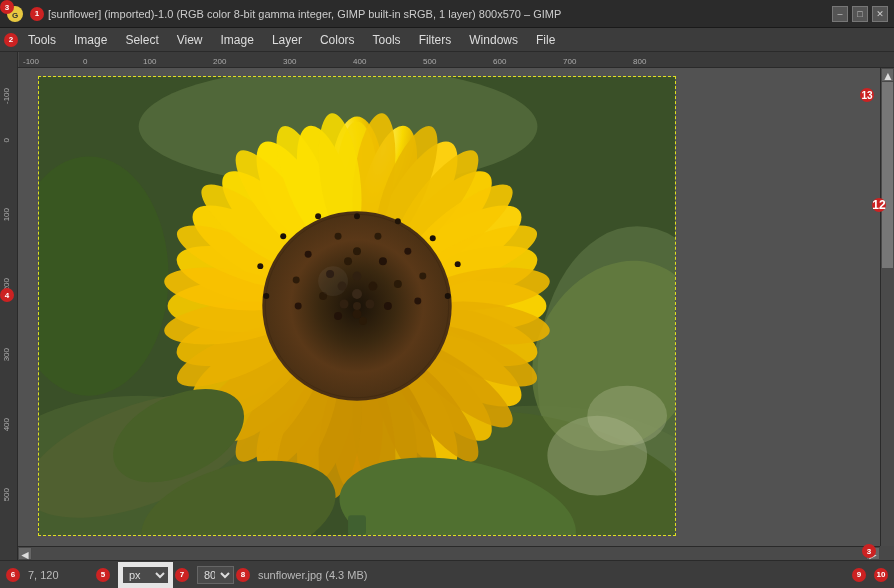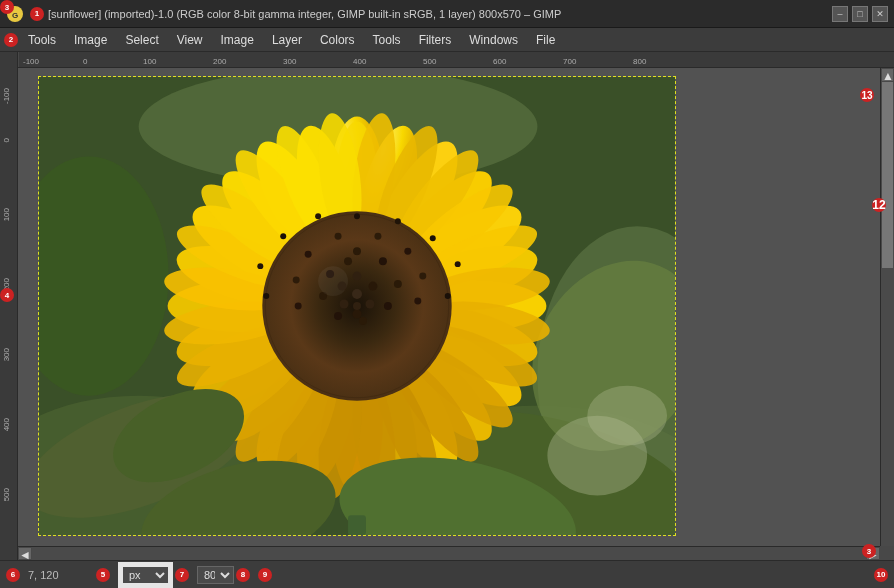--- a/index.html
+++ b/index.html
@@ -533,17 +533,18 @@
   <div class="zoom-section">
     <select class="zoom-dropdown">
       <option>80 %</option>
       <option>100 %</option>
       <option>50 %</option>
     </select>
 
     <div class="badge" style="position:relative;width:14px;height:14px;border-radius:50%;background:#cc2222;color:white;font-size:8px;font-weight:bold;display:inline-flex;align-items:center;justify-content:center;">8</div>
   </div>
 
+  <span class="status-filename">sunflower.jpg (4.3  MB)</span>
 
   <div class="badge" style="position:relative;width:14px;height:14px;border-radius:50%;background:#cc2222;color:white;font-size:8px;font-weight:bold;display:inline-flex;align-items:center;justify-content:center;">9</div>
 
   <div class="badge" style="position:relative;width:14px;height:14px;border-radius:50%;background:#cc2222;color:white;font-size:8px;font-weight:bold;display:inline-flex;align-items:center;justify-content:center;margin-left:auto;">10</div>
 </div>
 
 </body></html>

